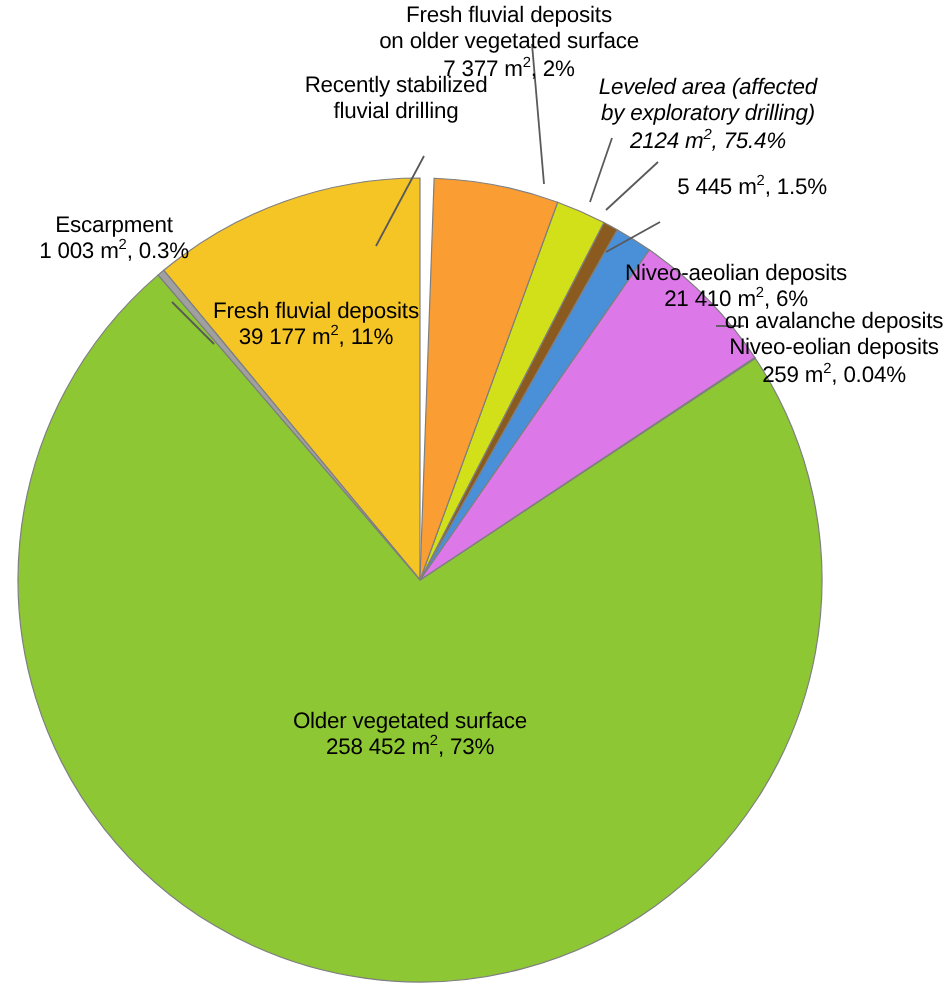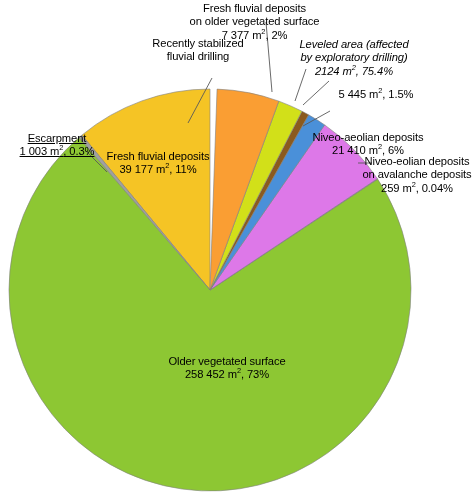--- a/index.html
+++ b/index.html
@@ -114,33 +114,33 @@
   <div class="lbl c" style="left:296px; top:88px; width:160px;">
     <span class="ln"><span>5 445 m</span><sup class="sq">2</sup><span>, 1.5%</span></span>
   </div>
 
   <div class="lbl c" style="left:292px; top:131px; width:152px;">
     <span class="ln">Niveo-aeolian deposits</span>
     <span class="ln"><span>21 410 m</span><sup class="sq">2</sup><span>, 6%</span></span>
   </div>
 
   <div class="lbl c" style="left:359px; top:155px; width:116px;">
+    <span class="ln">on avalanche deposits</span>
     <span class="ln">Niveo-eolian deposits</span>
-    <span class="ln">on avalanche deposits</span>
     <span class="ln"><span>259 m</span><sup class="sq">2</sup><span>, 0.04%</span></span>
   </div>
 
-  <div class="lbl c" style="left:0px; top:132px; width:114px;text-decoration:underline;">
+  <div class="lbl c" style="left:0px; top:107px; width:114px;">
     <span class="ln">Escarpment</span>
     <span class="ln"><span>1 003 m</span><sup class="sq">2</sup><span>, 0.3%</span></span>
   </div>
 
   <div class="lbl c" style="left:82px; top:150px; width:152px;">
     <span class="ln">Fresh fluvial deposits</span>
     <span class="ln"><span>39 177 m</span><sup class="sq">2</sup><span>, 11%</span></span>
   </div>
 
-  <div class="lbl c" style="left:146px; top:355px; width:162px;">
+  <div class="lbl c" style="left:124px; top:355px; width:162px;">
     <span class="ln">Older vegetated surface</span>
     <span class="ln"><span>258 452 m</span><sup class="sq">2</sup><span>, 73%</span></span>
   </div>
 
 </div>
 
 </body></html>

